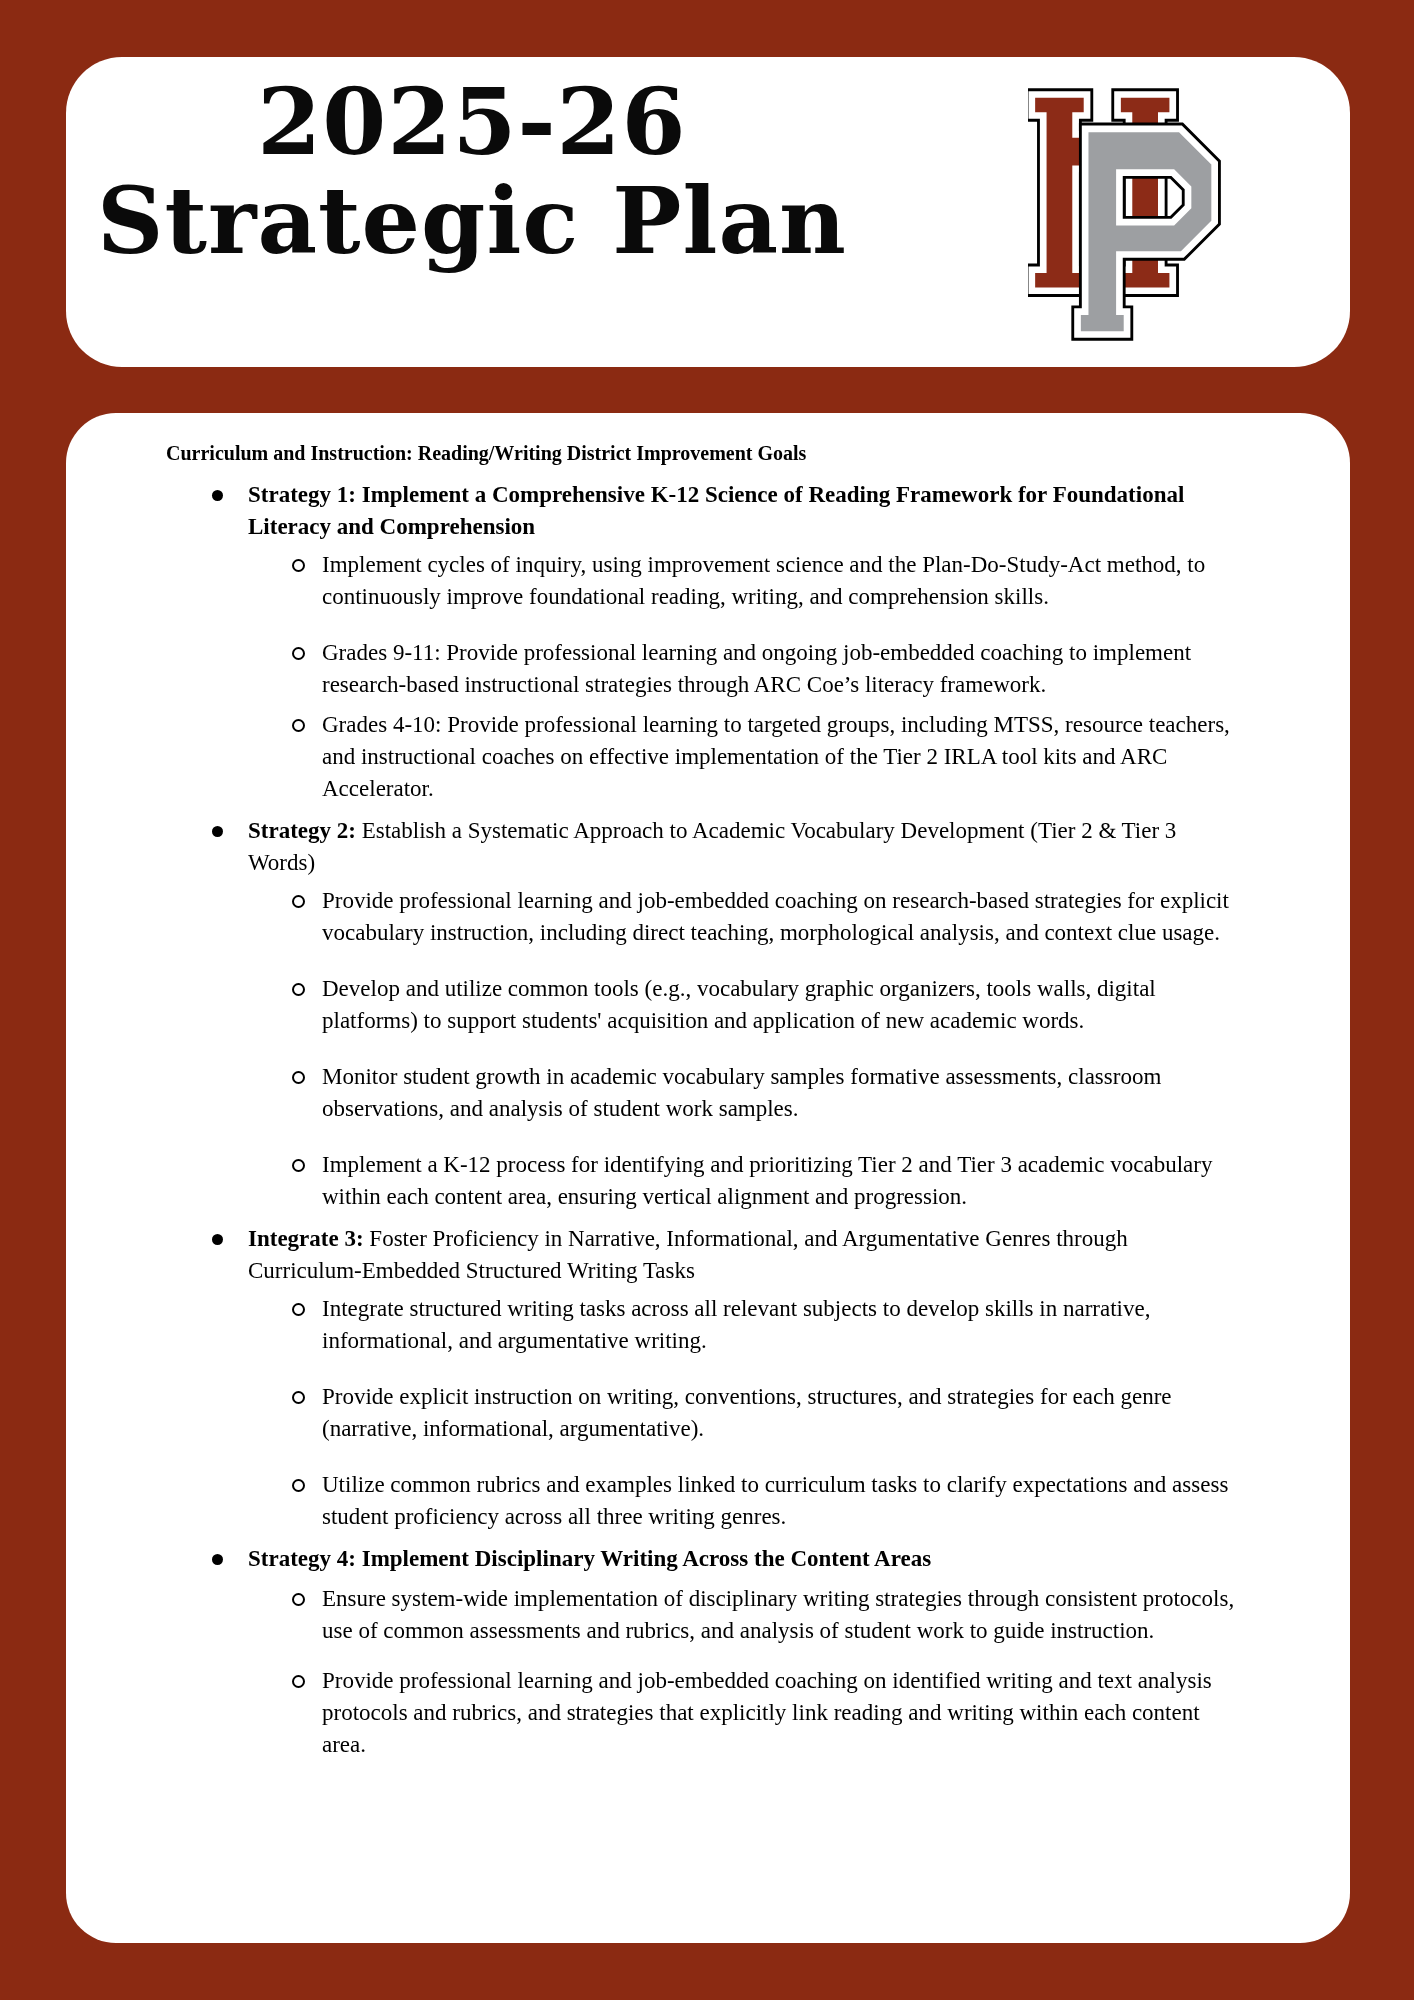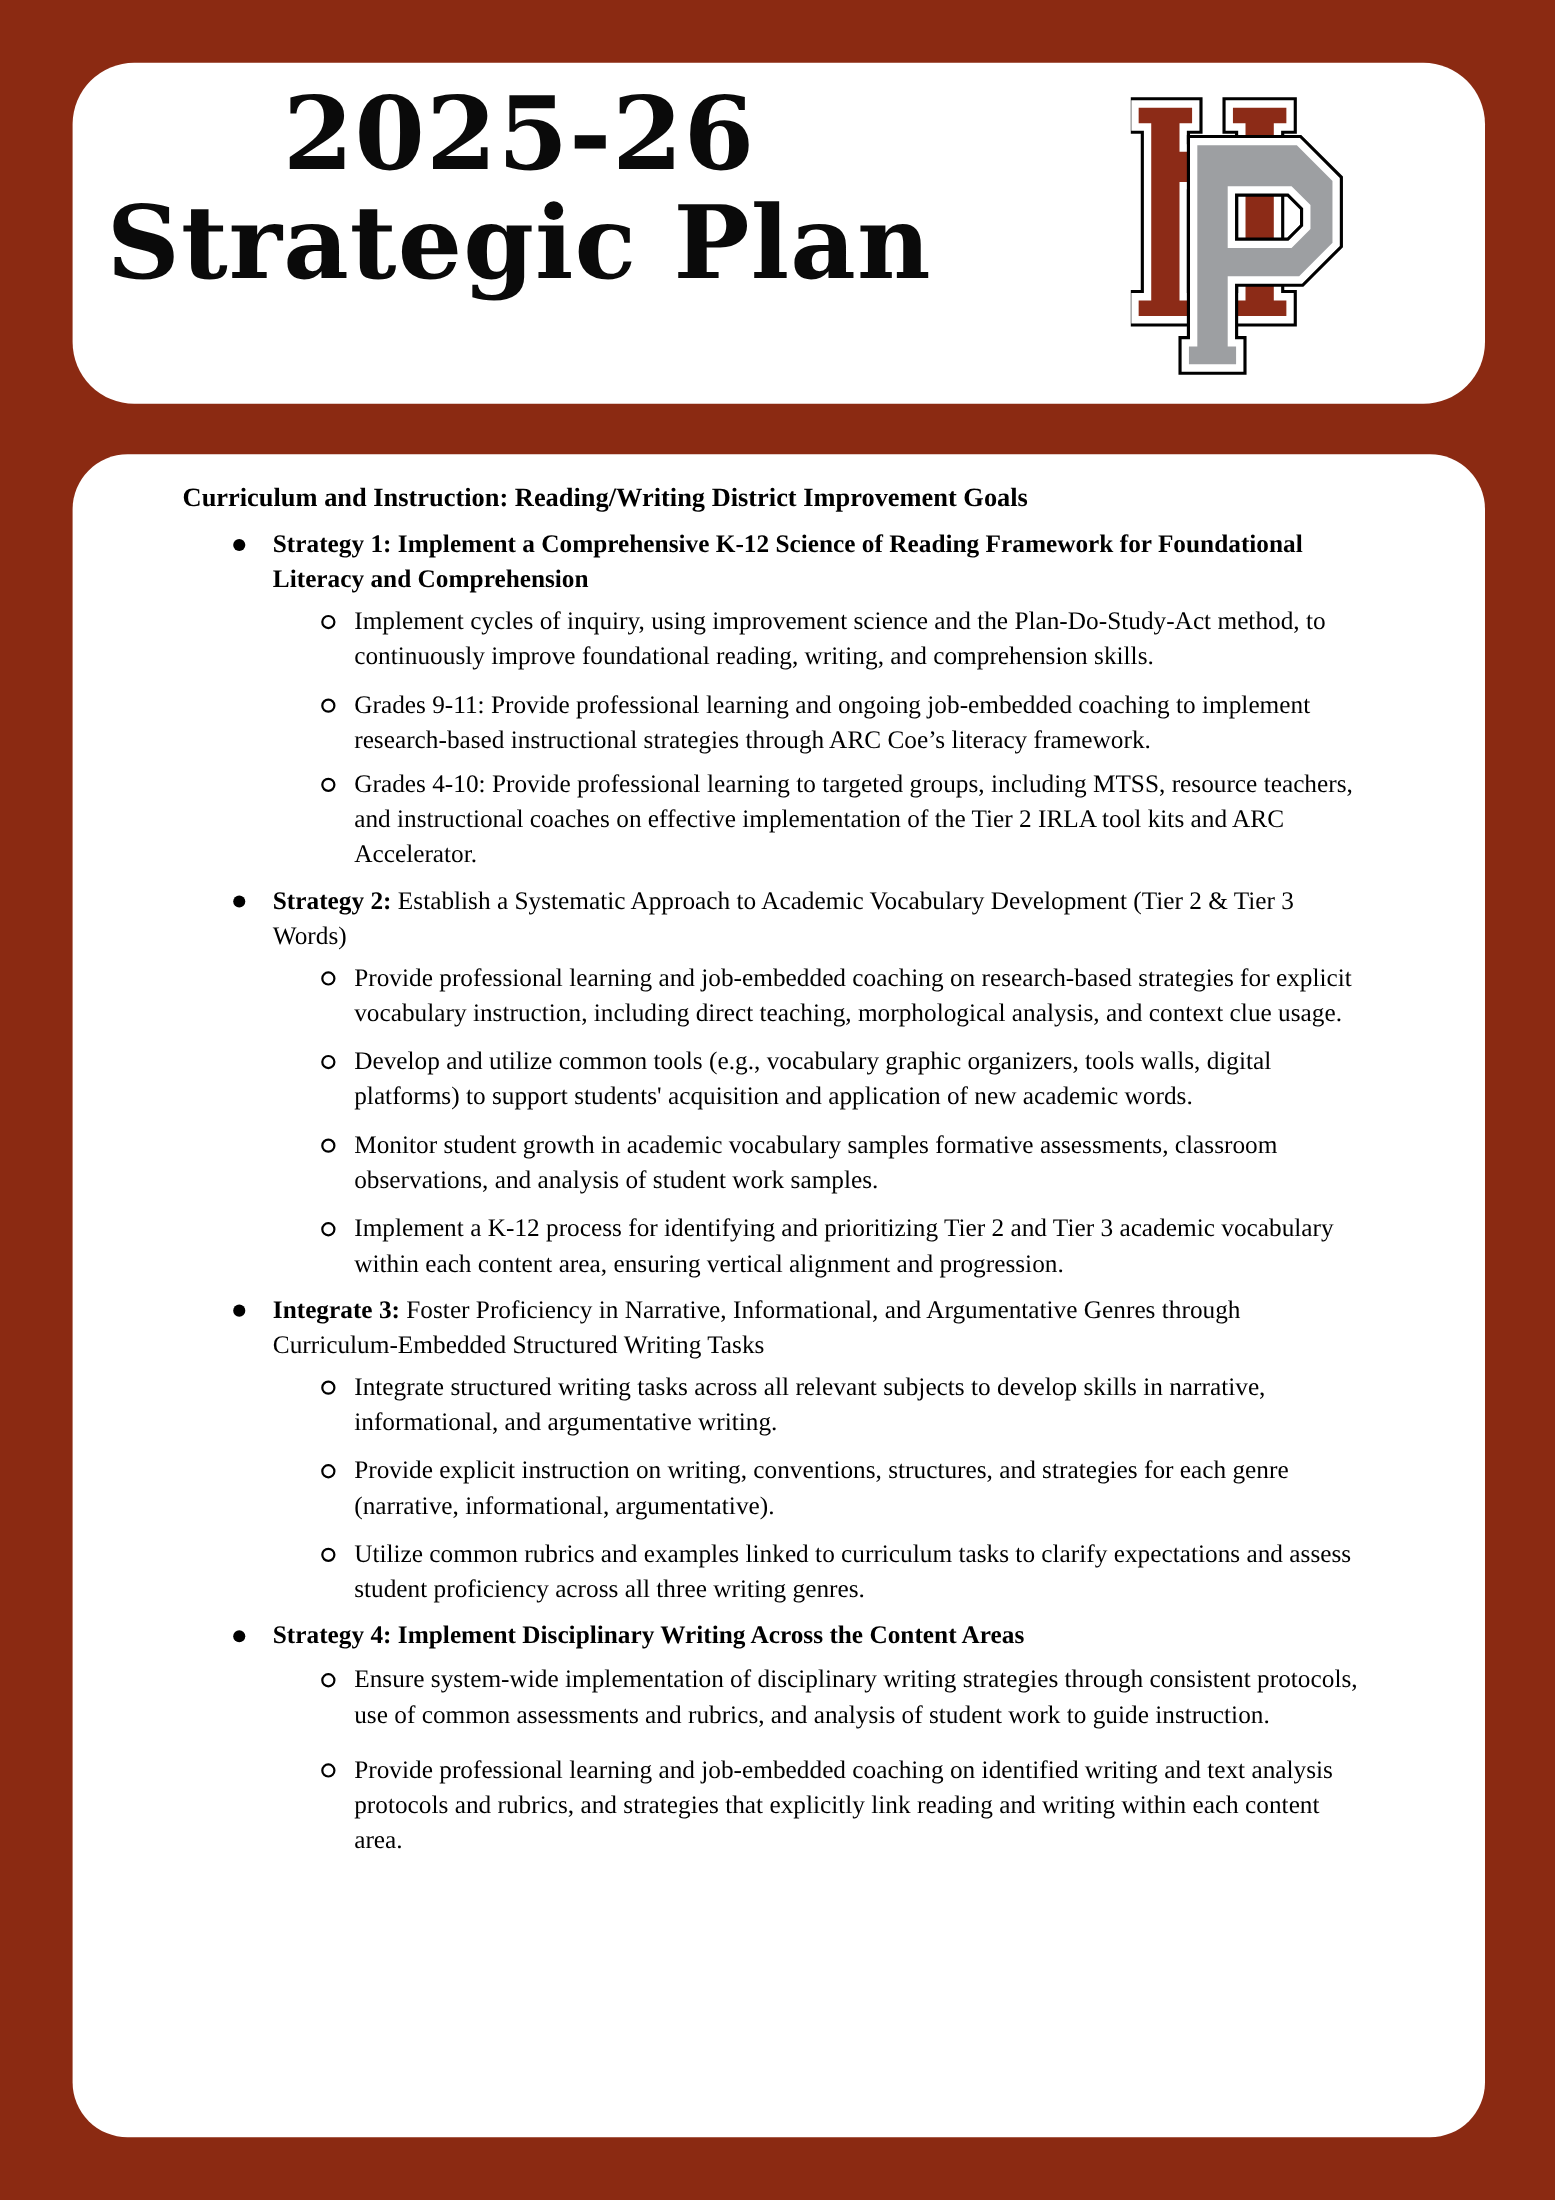--- a/index.html
+++ b/index.html
@@ -41,21 +41,21 @@
     background:#ffffff;border-radius:50px;
     box-sizing:border-box;
     padding:24px 105px 24px 100px;
     color:#000;
     font-size:23px;
     line-height:32px;
     overflow:hidden;
   }
   .doc-heading{
     font-weight:bold;
-    font-size:24px;
+    font-size:20px;
     margin:0 0 8px 0;
   }
   ul.strategies, ul.subs{list-style:none;margin:0;padding:0;}
   li.strategy{
     position:relative;
     padding-left:82px;
     margin-top:10px;
   }
   li.strategy .marker-disc{
     position:absolute;left:46px;top:11px;
@@ -65,21 +65,21 @@
   ul.subs{margin-top:6px;}
   li.sub{
     position:relative;
     padding-left:74px;
   }
   li.sub .marker-circle{
     position:absolute;left:44px;top:10px;
     width:9px;height:9px;border-radius:50%;
     border:2px solid #000;background:#fff;
   }
-  li.sub.gap-lg{margin-top:12px;}
+  li.sub.gap-lg{margin-top:24px;}
   li.sub.gap-md{margin-top:18px;}
   li.sub.gap-sm{margin-top:8px;}
   .b{font-weight:bold;}
 </style>
 </head>
 <body>
 
 <div class="header-card">
   <div class="title-block">
     <div class="title-line">2025-26</div>

